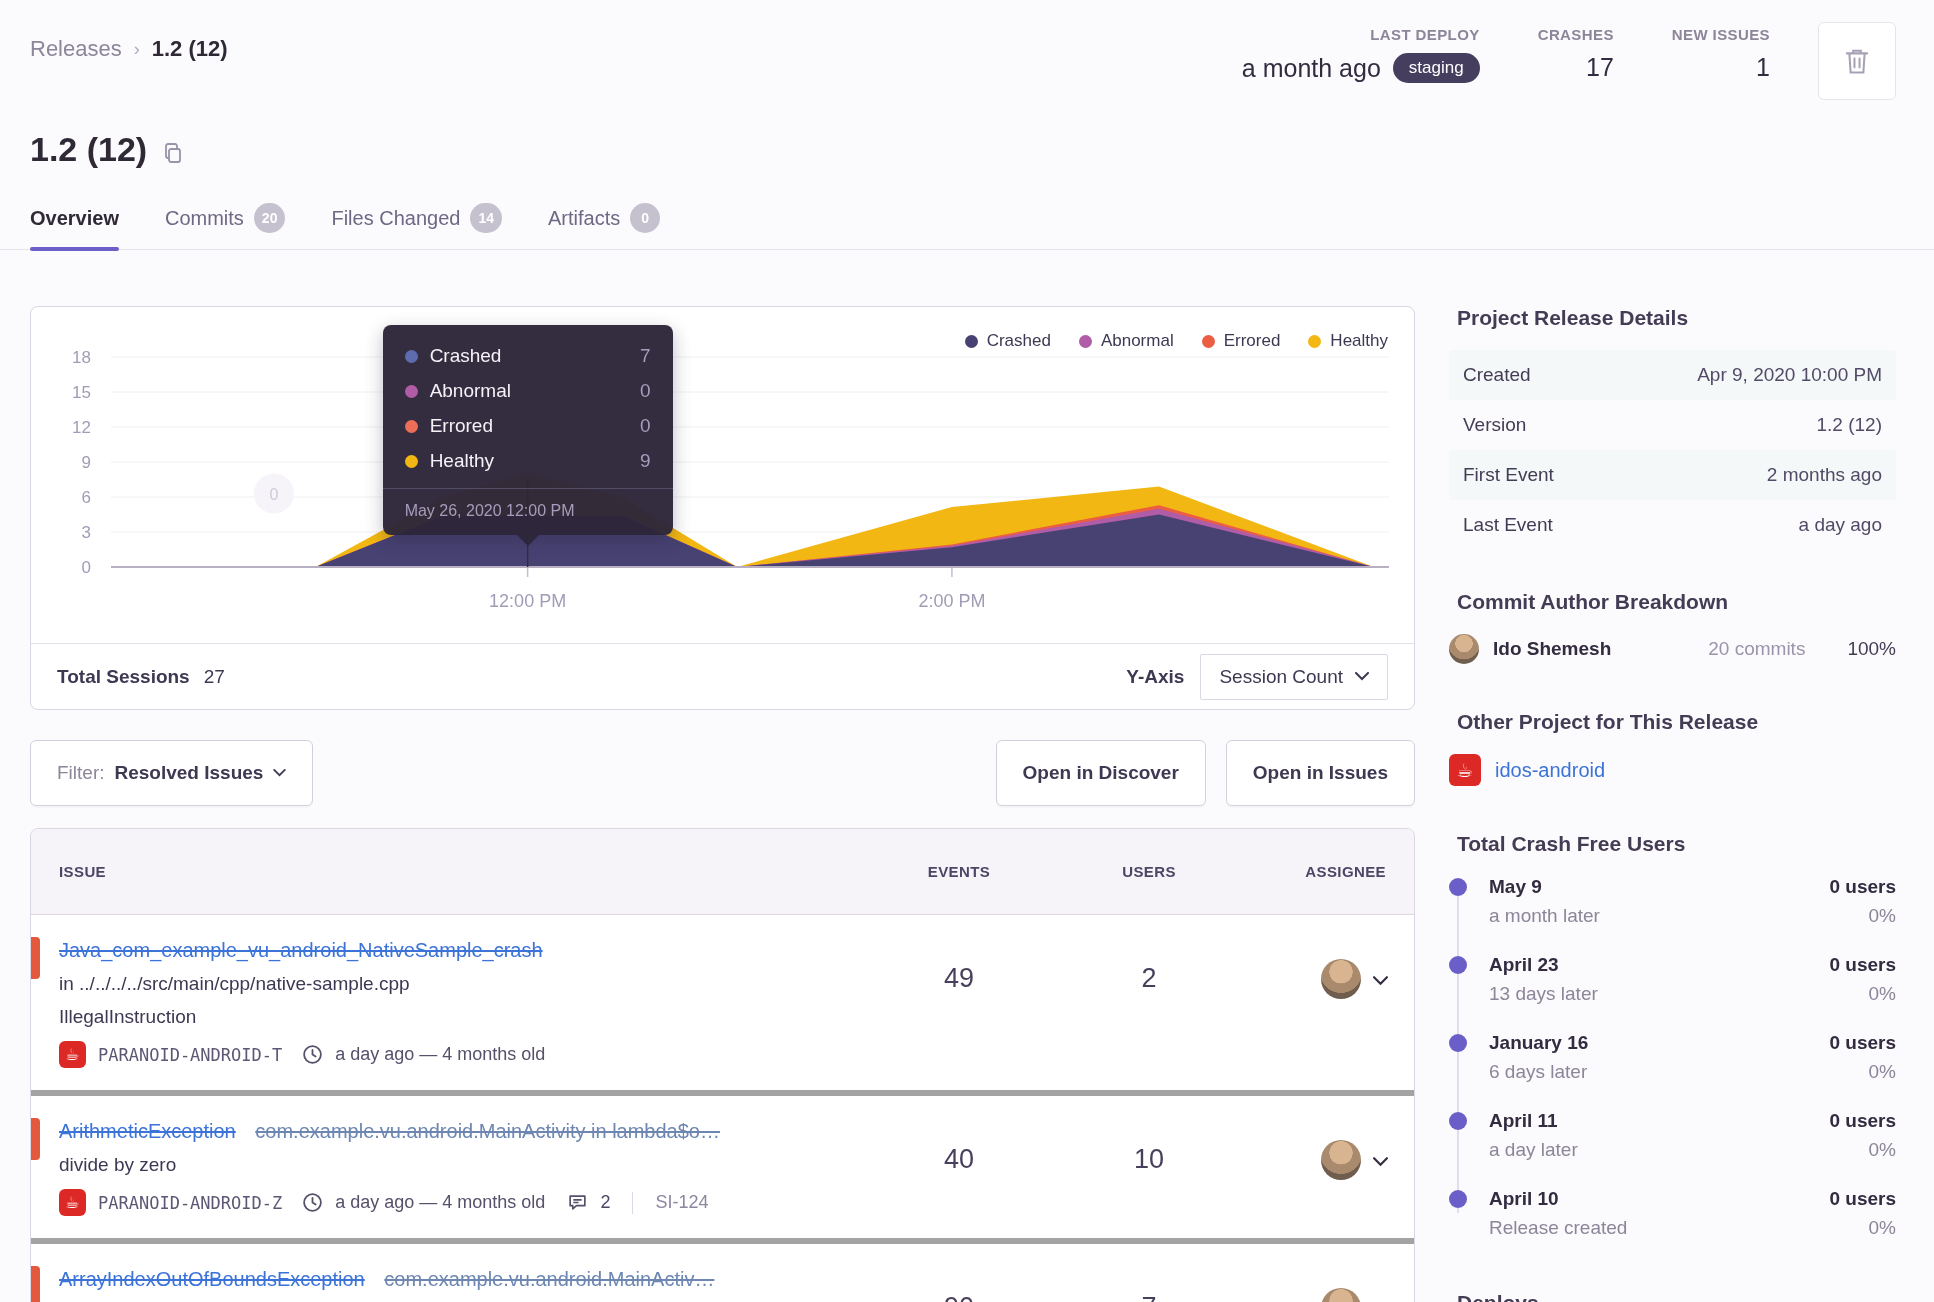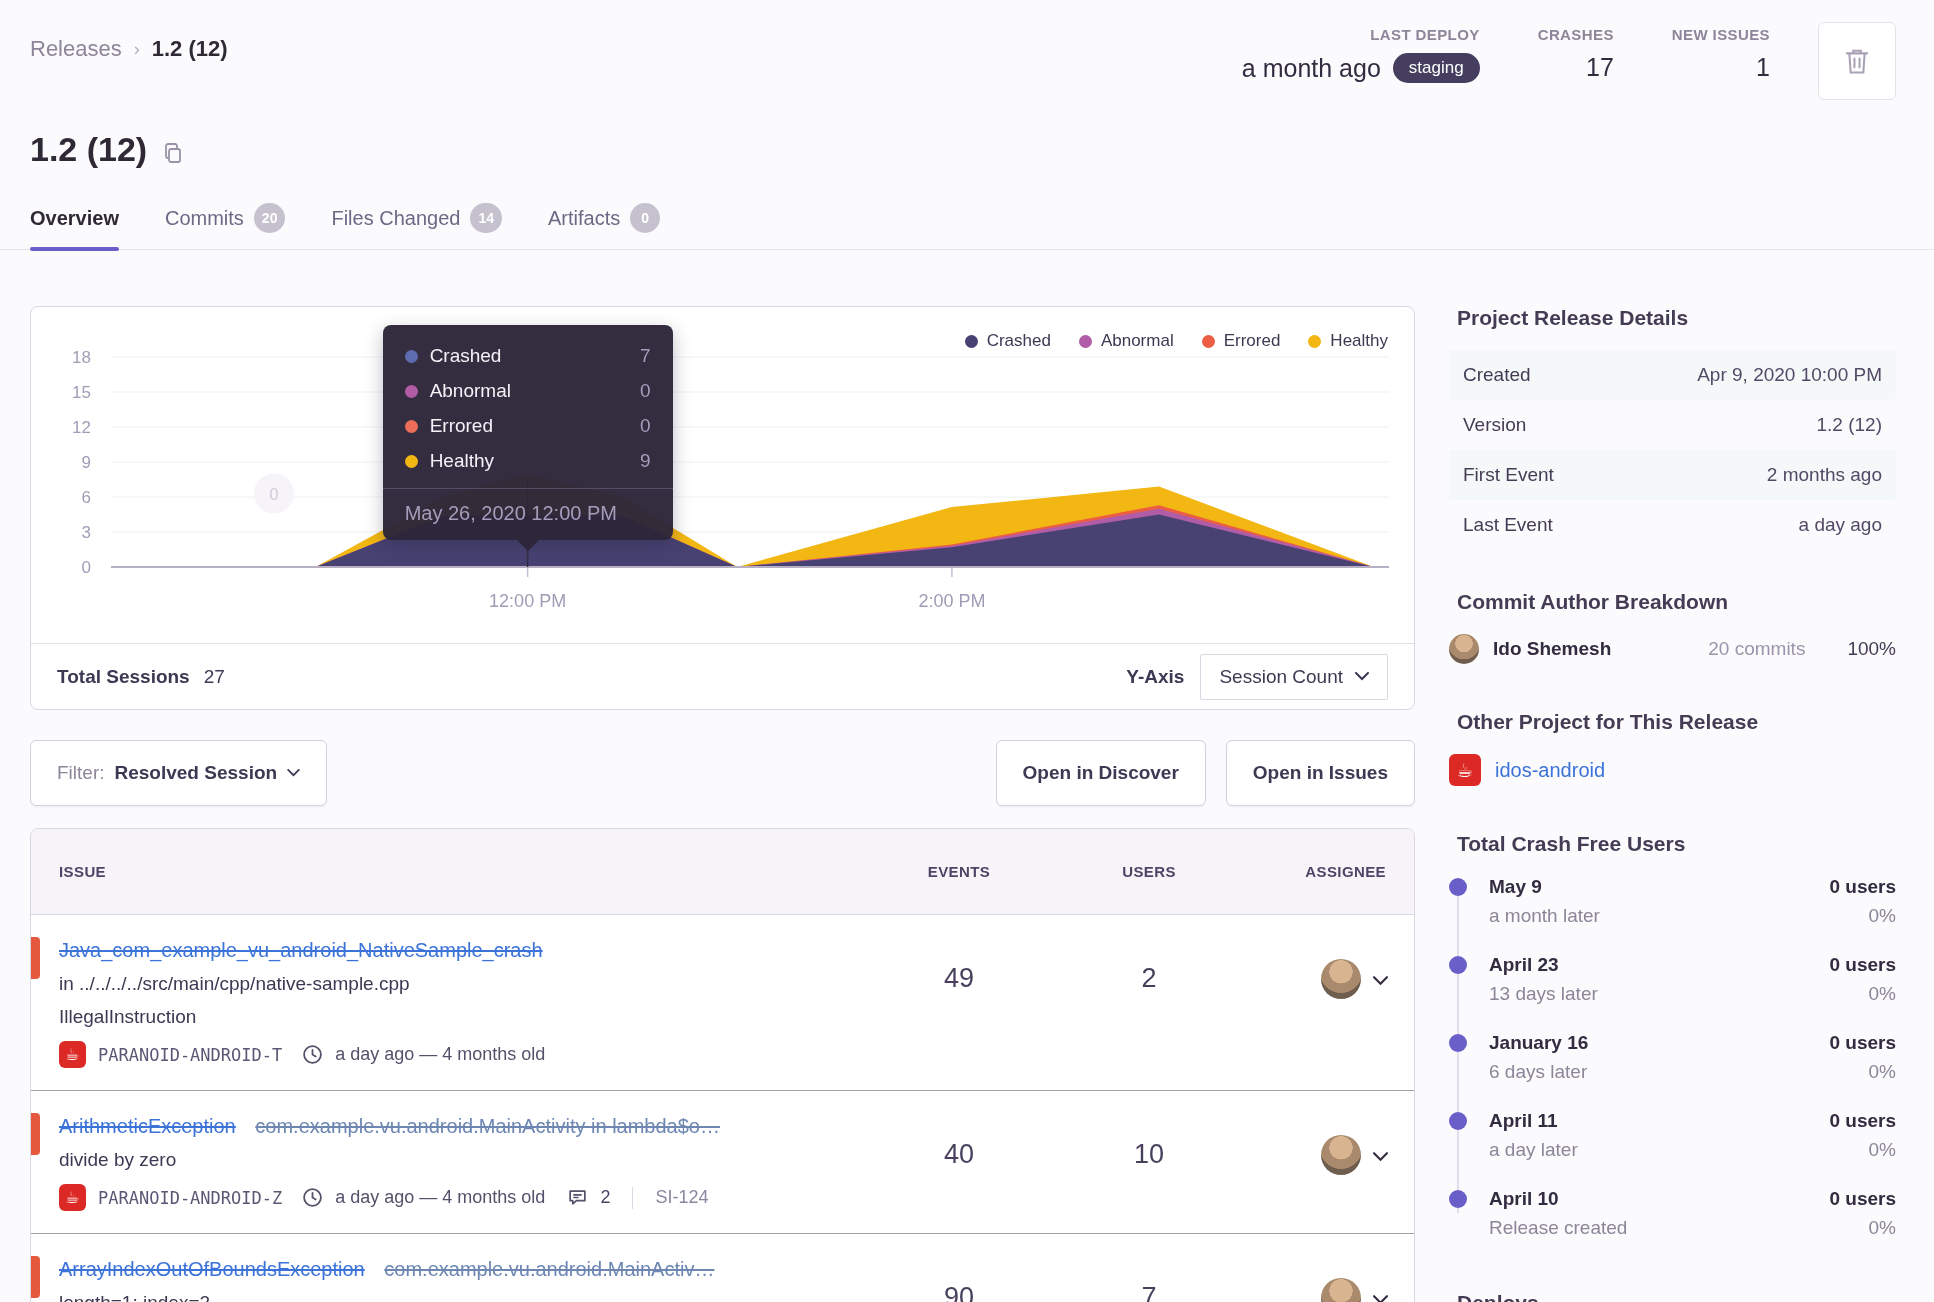--- a/index.html
+++ b/index.html
@@ -51,21 +51,21 @@
   .legend { position:absolute; top:24px; right:26px; display:flex; gap:28px; }
   .legend-item { display:flex; align-items:center; gap:9px; font-size:17px; color:#3e3852; cursor:pointer; }
   .dot { width:13px; height:13px; border-radius:50%; display:inline-block; }
   .tooltip { position:absolute; top:18px; width:290px; background:rgba(45,38,58,.97); border-radius:8px;
     box-shadow:0 6px 18px rgba(40,30,60,.3); padding:20px 22px 0; z-index:5; }
   .tooltip::after { content:""; position:absolute; left:50%; bottom:-11px; margin-left:-11px;
     border-left:11px solid transparent; border-right:11px solid transparent; border-top:11px solid rgba(45,38,58,.97); }
   .tt-row { display:flex; align-items:center; gap:12px; font-size:19px; margin-bottom:13px; }
   .tt-label { color:#f4f1f7; flex:1; }
   .tt-value { color:#a59dbc; }
-  .tt-footer { border-top:1px solid #544d66; margin:16px -22px 0; padding:13px 22px 15px; font-size:20px; color:#a59dbc; }
+  .tt-footer { border-top:1px solid #544d66; margin:16px -22px 0; padding:13px 22px 15px; font-size:16px; color:#a59dbc; }
   .chart-footer { border-top:1px solid #e4dfe9; height:66px; display:flex; align-items:center;
     justify-content:space-between; padding:0 26px; }
   .cf-left { display:flex; align-items:center; gap:14px; font-size:19px; }
   .cf-label { font-weight:700; color:#3e3852; }
   .cf-value { color:#3e3852;text-align:center; }
   .cf-right { display:flex; align-items:center; gap:16px; font-size:19px; }
   .yaxis-btn { display:flex; align-items:center; gap:12px; border:1px solid #dcd6e2; background:#fff;
     border-radius:2px; padding:11px 18px; font-size:19px; color:#3e3852; cursor:pointer; }
 
   
@@ -78,21 +78,21 @@
   .btn-group { display:flex; gap:20px; }
   .btn.bold { font-weight:700; }
 
   
   .issues-card { margin-top:22px; background:#fff; border:1px solid #dcd6e4; border-radius:8px 8px 0 0; overflow:hidden; }
   .thead { display:flex; align-items:center; background:#f6f4f8; border-bottom:1px solid #dcd6e4; height:86px; }
   .th { font-size:15px; font-weight:700; letter-spacing:.4px; color:#4d4566; }
   .th-issue { flex:1; padding-left:28px; }
   .th-events,.th-users { width:190px; text-align:center; }
   .th-assignee { width:170px; text-align:right; padding-right:28px; }
-  .issue-row { display:flex; position:relative; border-bottom:1px solid #a3a3a3; padding:20px 0 22px; }
+  .issue-row { display:flex; position:relative; border-bottom:6px solid #a3a3a3; padding:20px 0 22px; }
   .issue-row:last-child { border-bottom:none; }
   .level-bar { position:absolute; left:0; top:22px; width:9px; height:42px; background:#e4593e; border-radius:0 4px 4px 0; }
   .issue-cell { flex:1; padding-left:28px; min-width:0; }
   .issue-title-line { font-size:20px; white-space:nowrap; overflow:hidden; margin-top:4px; }
   .issue-title { color:#3b73d9; cursor:pointer; }
   .issue-culprit { color:#6d87b2; margin-left:14px; }
   .issue-sub { font-size:19px; color:#3e3852; margin-top:11px; }
   .issue-meta { display:flex; align-items:center; gap:12px; margin-top:13px; font-size:18px; color:#57506b; }
   .java-badge { width:27px; height:27px; background:#dd2926; border-radius:6px; color:#fff; font-size:16px;
     display:inline-flex; align-items:center; justify-content:center; }
@@ -288,21 +288,21 @@
                   <path d="M1 1l6 6 6-6"></path>
                 </svg>
             </button>
           </div>
         </div>
       </section>
 
       <div class="filter-row">
         <button class="btn filter-btn">
           <span class="filter-prefix">Filter:</span>
-          <span class="filter-value">Resolved Session</span>
+          <span class="filter-value">Resolved Issues</span>
           <svg class="icon" width="13" height="8" viewBox="0 0 14 9" fill="none" stroke="#3e3852" stroke-width="2" stroke-linecap="round">
               <path d="M1 1l6 6 6-6"></path>
             </svg>
         </button>
         <div class="btn-group">
           <button class="btn bold">Open in Discover</button>
           <button class="btn bold">Open in Issues</button>
         </div>
       </div>
 

